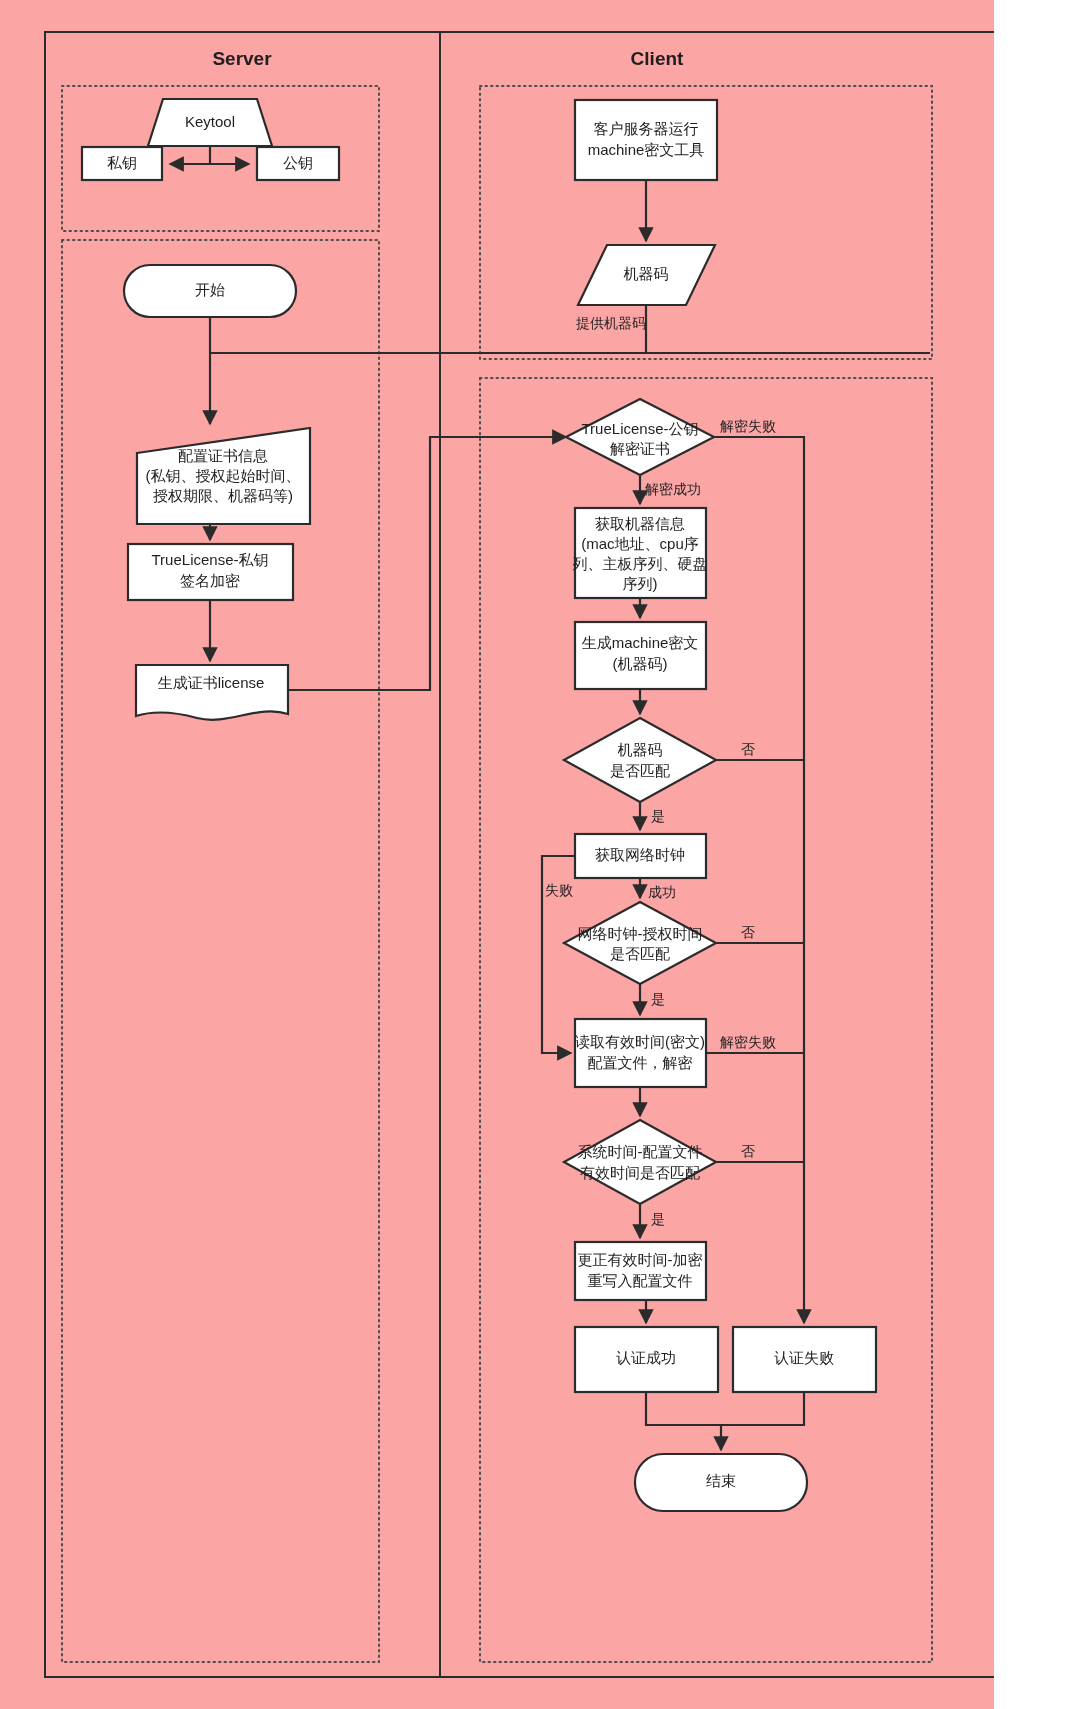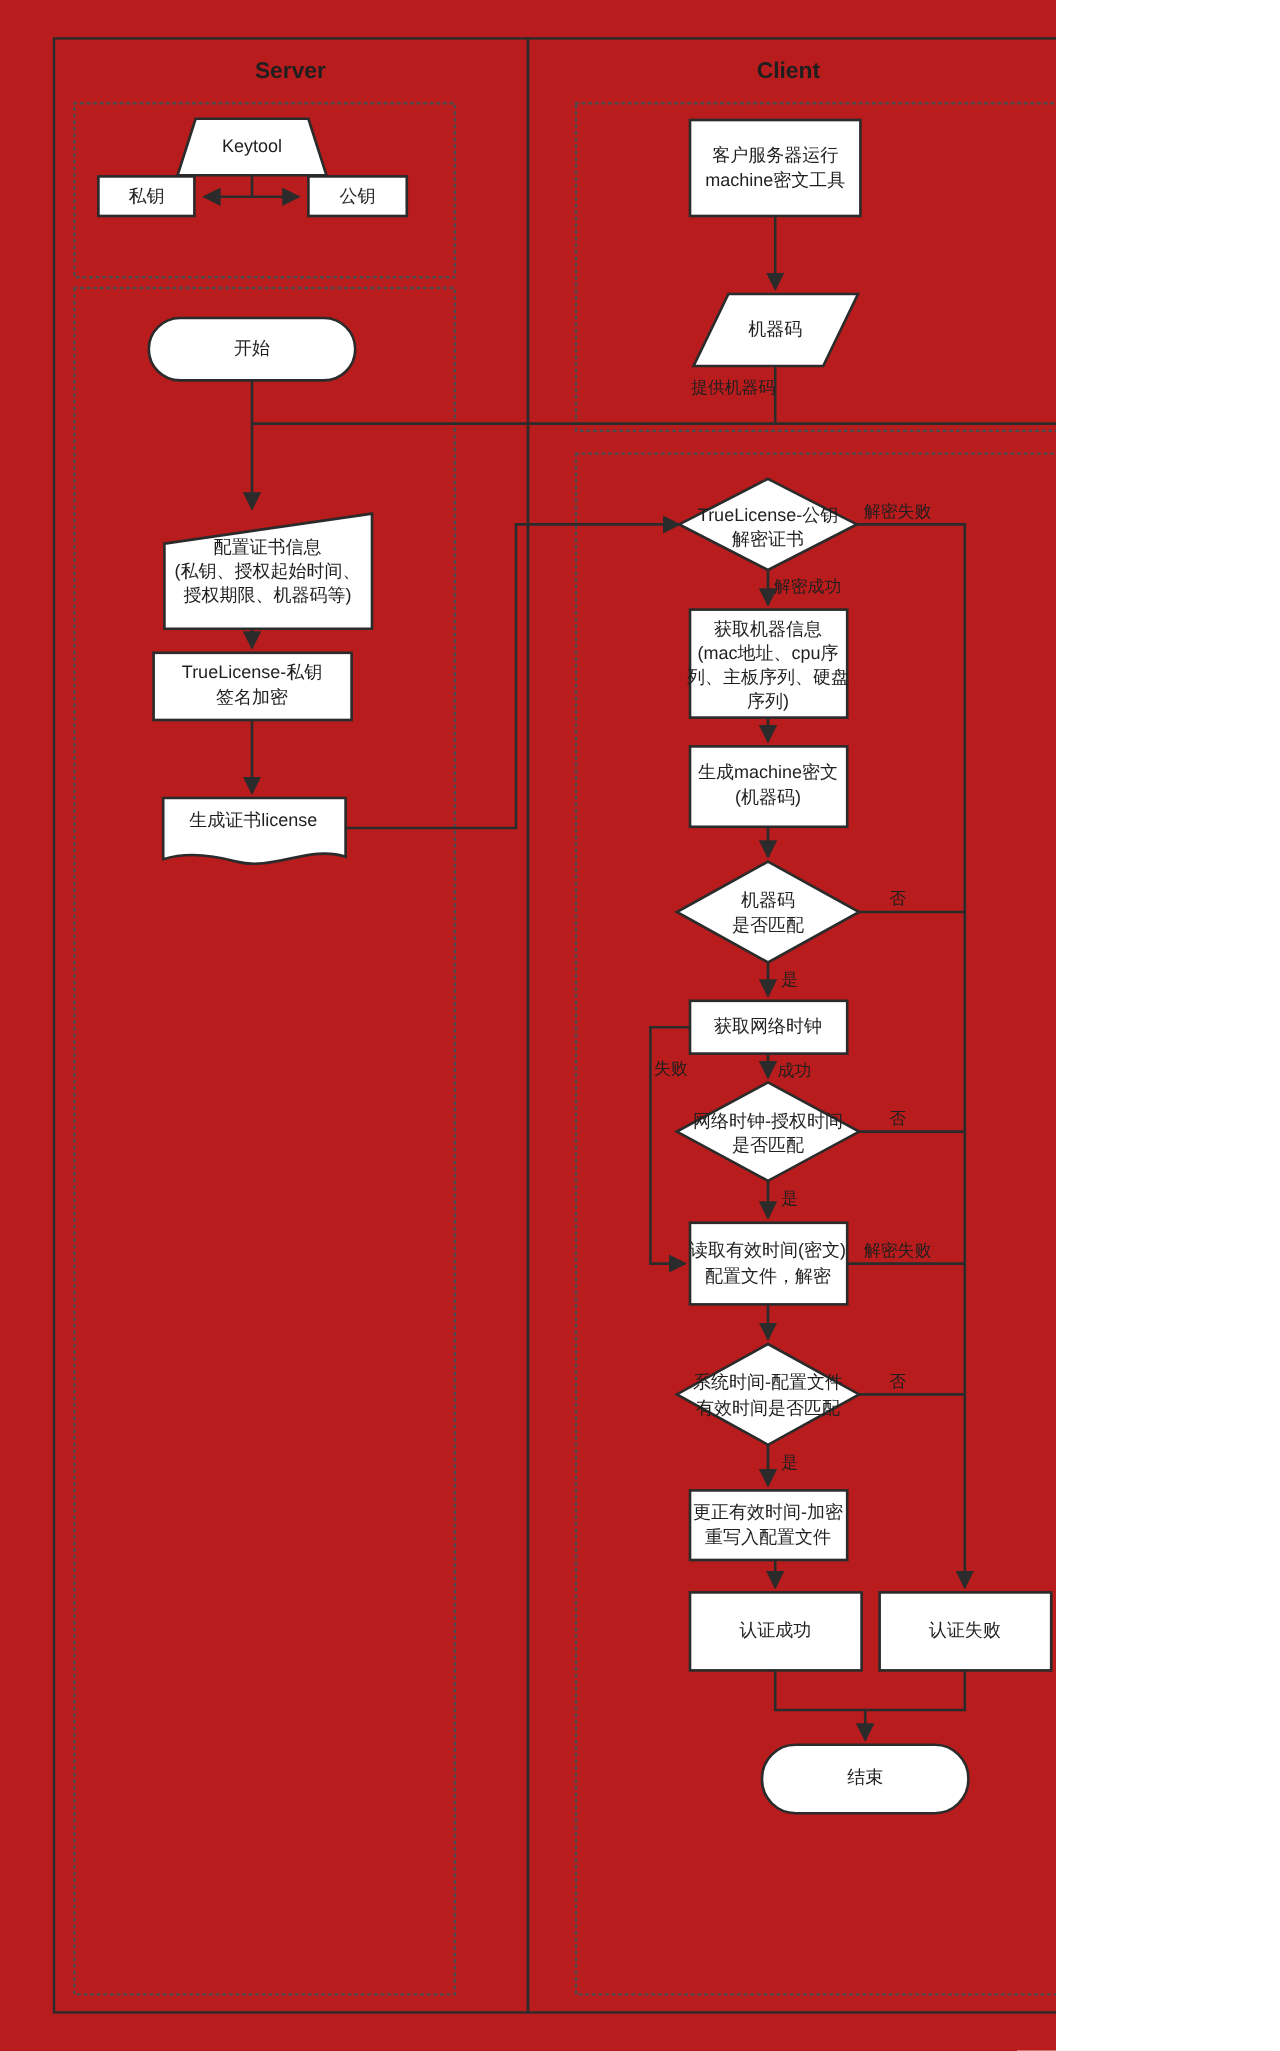--- a/index.html
+++ b/index.html
@@ -1,17 +1,17 @@
 <!DOCTYPE html>
 <html><head>
 <meta charset="utf-8">
 <style>
   html,body{margin:0;padding:0;background:#ffffff;}
   body{font-family:"Liberation Sans","DejaVu Sans",sans-serif;}
-  #stage{position:relative;width:880px;height:1709px;background:#b91c1c;overflow:hidden;}
+  #stage{position:relative;width:994px;height:1709px;background:#fca5a5;overflow:hidden;}
   svg{display:block;}
   .node-text{font-family:"Liberation Sans","DejaVu Sans",sans-serif;font-size:15px;fill:#1f1f1f;text-anchor:middle;dominant-baseline:middle;}
   .edge-label{font-family:"Liberation Sans","DejaVu Sans",sans-serif;font-size:14px;fill:#1f1f1f;text-anchor:middle;dominant-baseline:middle;}
   .lane-title{font-family:"Liberation Sans","DejaVu Sans",sans-serif;font-size:19px;font-weight:bold;fill:#1f1f1f;text-anchor:middle;dominant-baseline:middle;}
   .shape{fill:#ffffff;stroke:#2b2b2b;stroke-width:2.2;}
   .lane-box{fill:none;stroke:#2b2b2b;stroke-width:2;}
   .group-box{fill:none;stroke:#4d4d4d;stroke-width:2;stroke-dasharray:1.5 4;stroke-linecap:round;}
   .edge{fill:none;stroke:#2b2b2b;stroke-width:2.2;}
 </style>
 </head>

